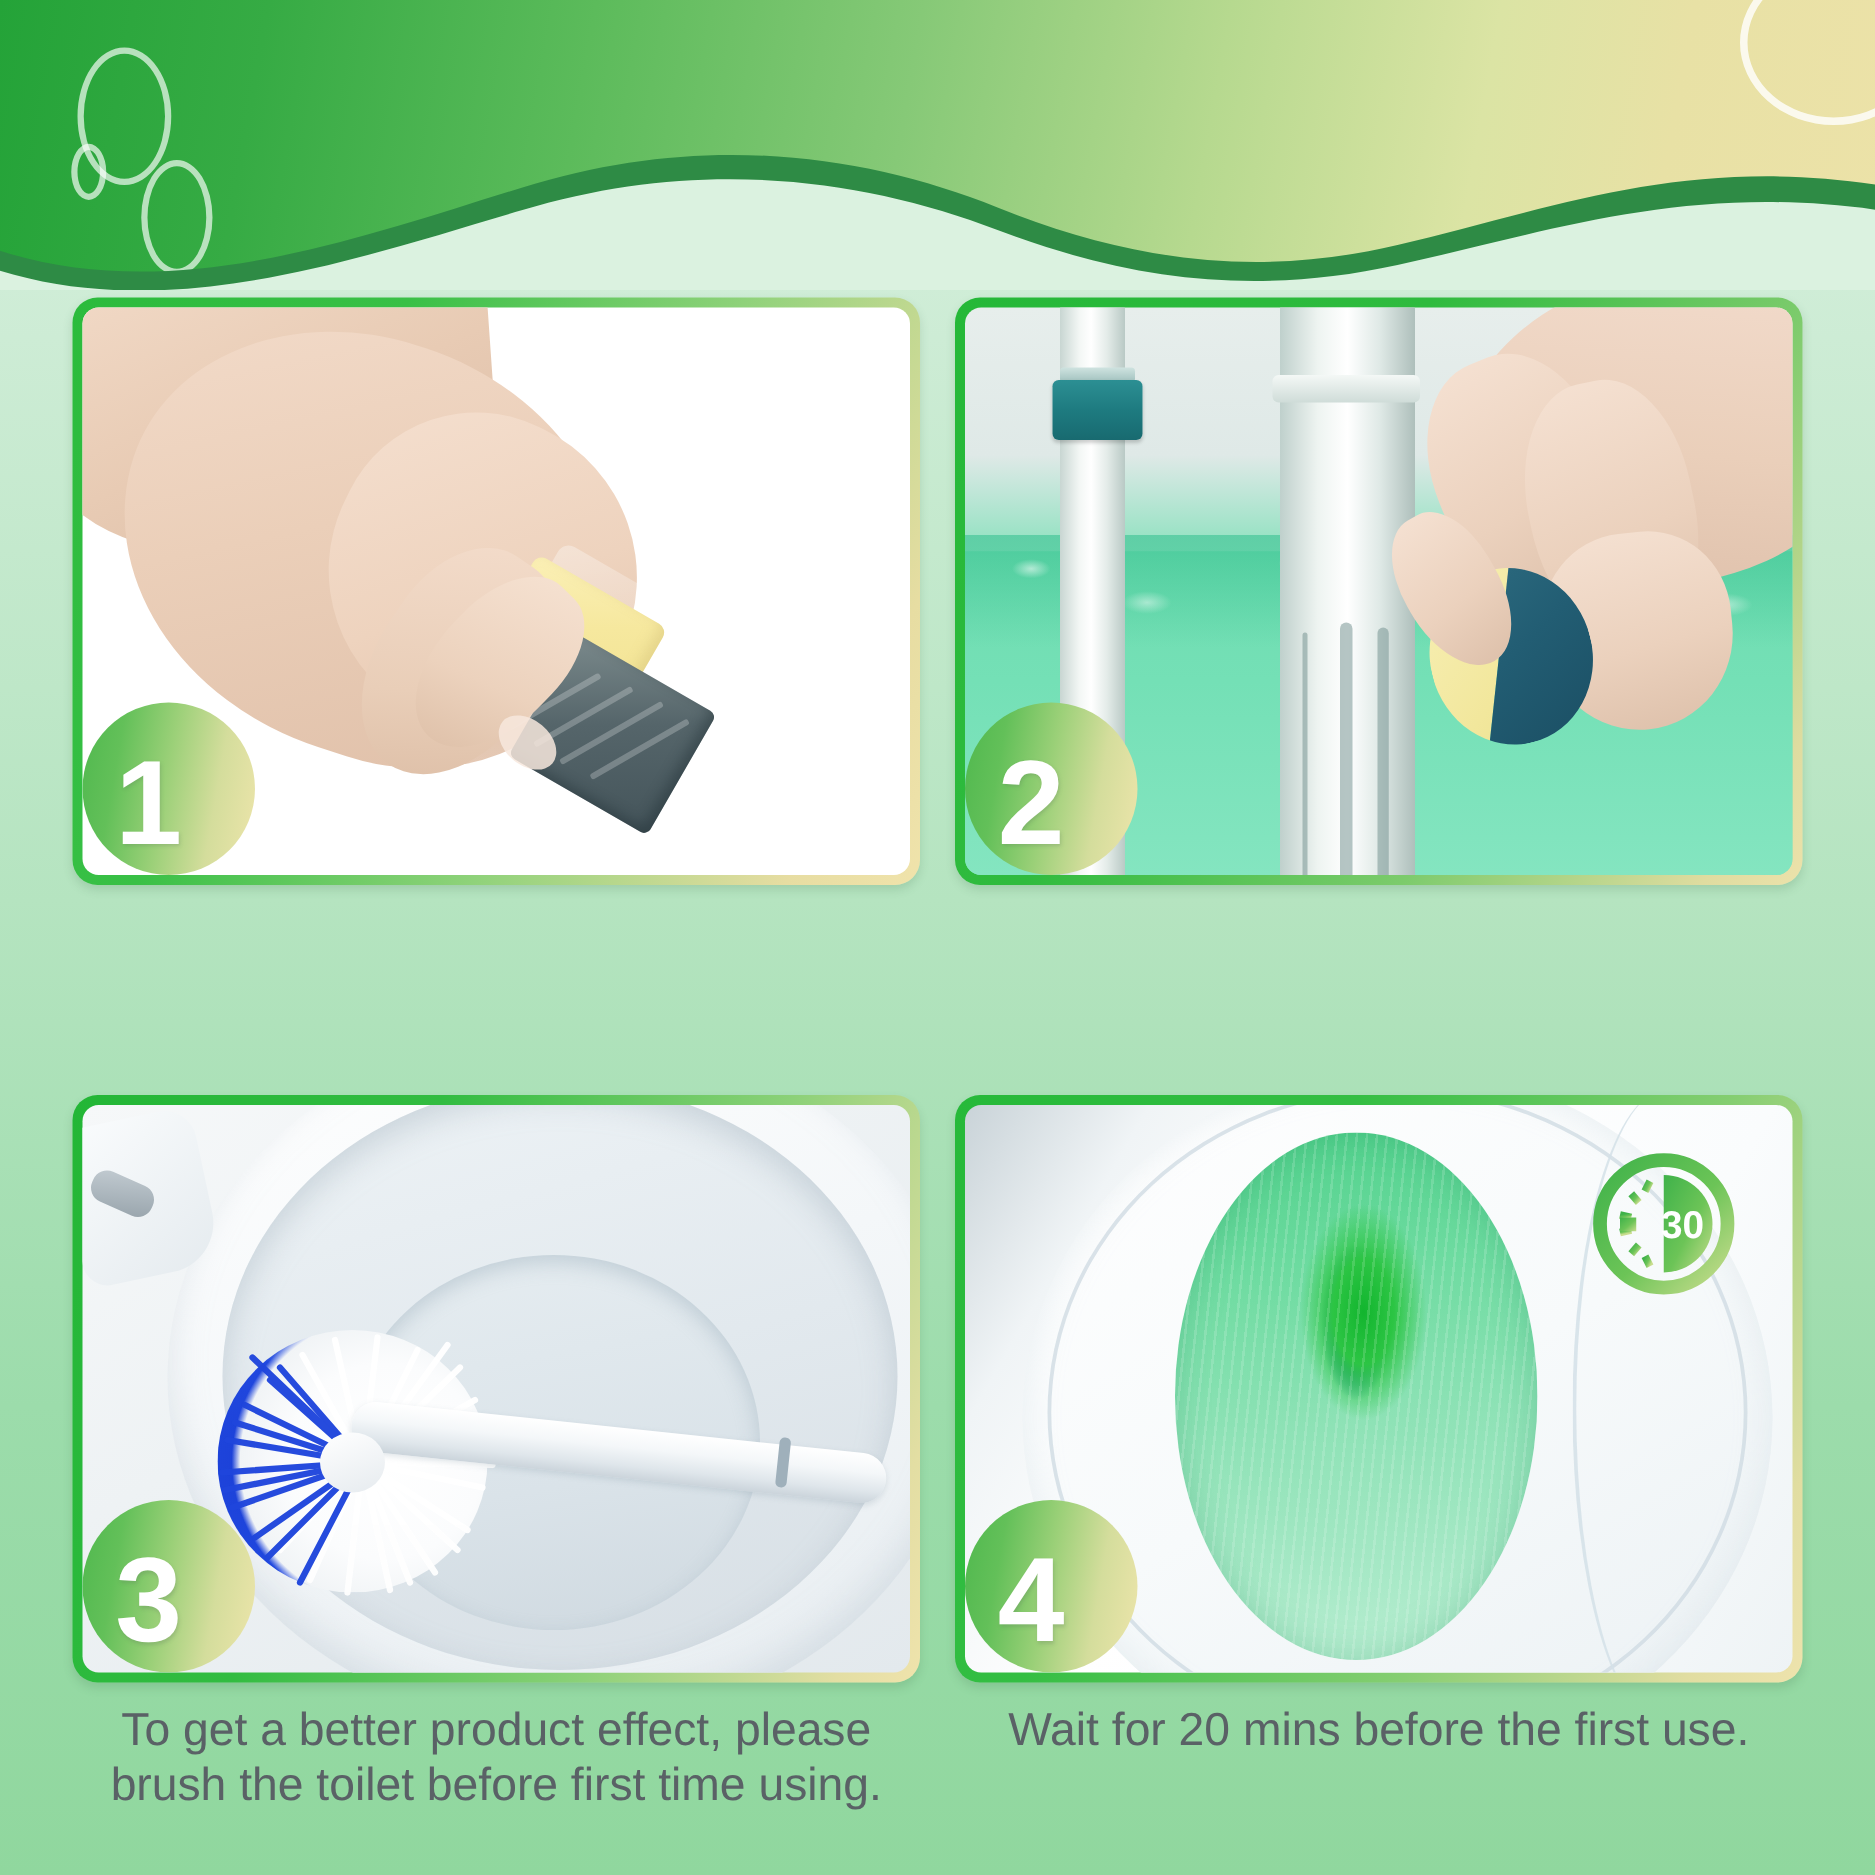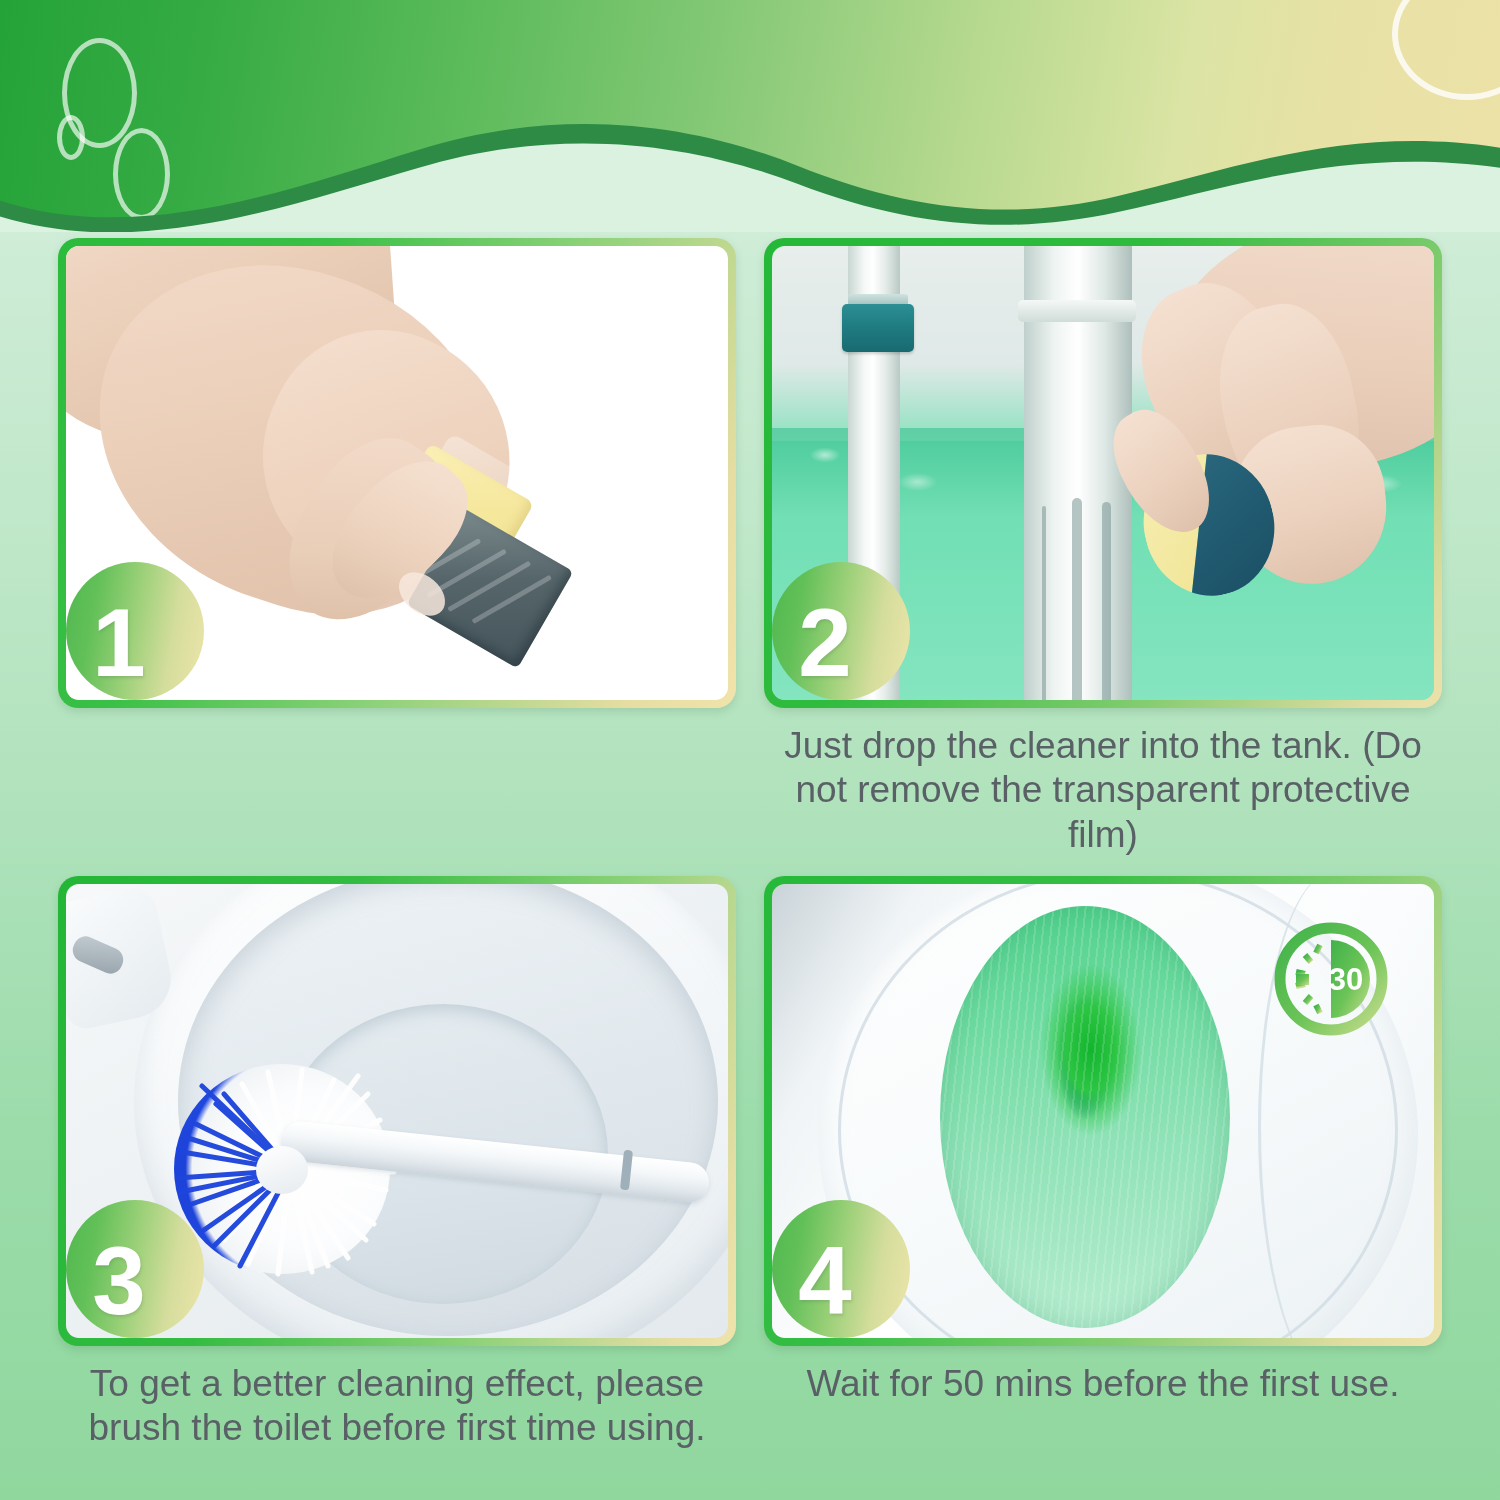--- a/index.html
+++ b/index.html
@@ -394,21 +394,20 @@
         <div class="disc-yellow"></div>
         <div class="disc-blue"></div>
 
         <div class="hand2-f" style="left:352px;top:160px;width:76px;height:132px;transform:rotate(-30deg);"></div>
 
         <div class="num-badge">
           <span>2</span>
         </div>
       </div>
     </div>
-    <p class="caption">Just drop the cleaner into the tank. (Do not remove the transparent protective film)</p>
   </div>
 
   <div class="step">
     <div class="photo-frame fr-c">
       <div class="photo" id="photo-3">
         <div class="bowl-rim"></div>
         <div class="bowl-inner"></div>
         <div class="bowl-water"></div>
         <div class="bowl-lidhinge"></div>
         <div class="bowl-hingepin"></div>
@@ -454,21 +453,21 @@
         </svg>
         <div class="brush-handle"></div>
         <div class="brush-ring"></div>
         <div class="brush-hub"></div>
 
         <div class="num-badge">
           <span>3</span>
         </div>
       </div>
     </div>
-    <p class="caption">To get a better cleaning effect, please brush the toilet before first time using.</p>
+    <p class="caption">To get a better product effect, please brush the toilet before first time using.</p>
   </div>
 
   <div class="step">
     <div class="photo-frame fr-d">
       <div class="photo" id="photo-4">
         <div class="b4-seat"></div>
         <div class="b4-seatline"></div>
         <div class="b4-edgeline"></div>
         <div class="b4-water"></div>
         <div class="b4-ripple"></div>
@@ -493,16 +492,16 @@
           </g>
           <rect x="24" y="54" width="13" height="11" fill="url(#tg)"></rect>
           <text x="74" y="70" text-anchor="middle" font-family="Liberation Sans, sans-serif" font-size="31" font-weight="bold" fill="#ffffff">30</text>
         </svg>
 
         <div class="num-badge">
           <span>4</span>
         </div>
       </div>
     </div>
-    <p class="caption">Wait for 50 mins before the first use.</p>
+    <p class="caption">Wait for 20 mins before the first use.</p>
   </div>
 
 </div>
 
 </body></html>

